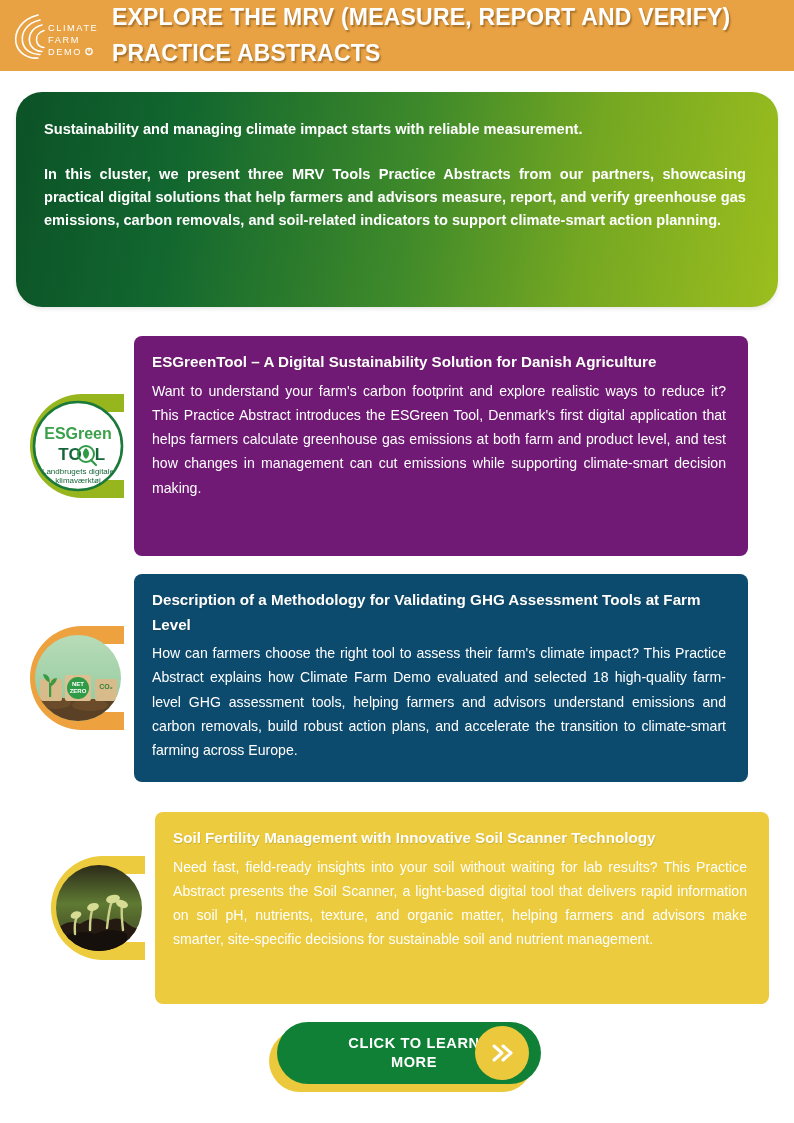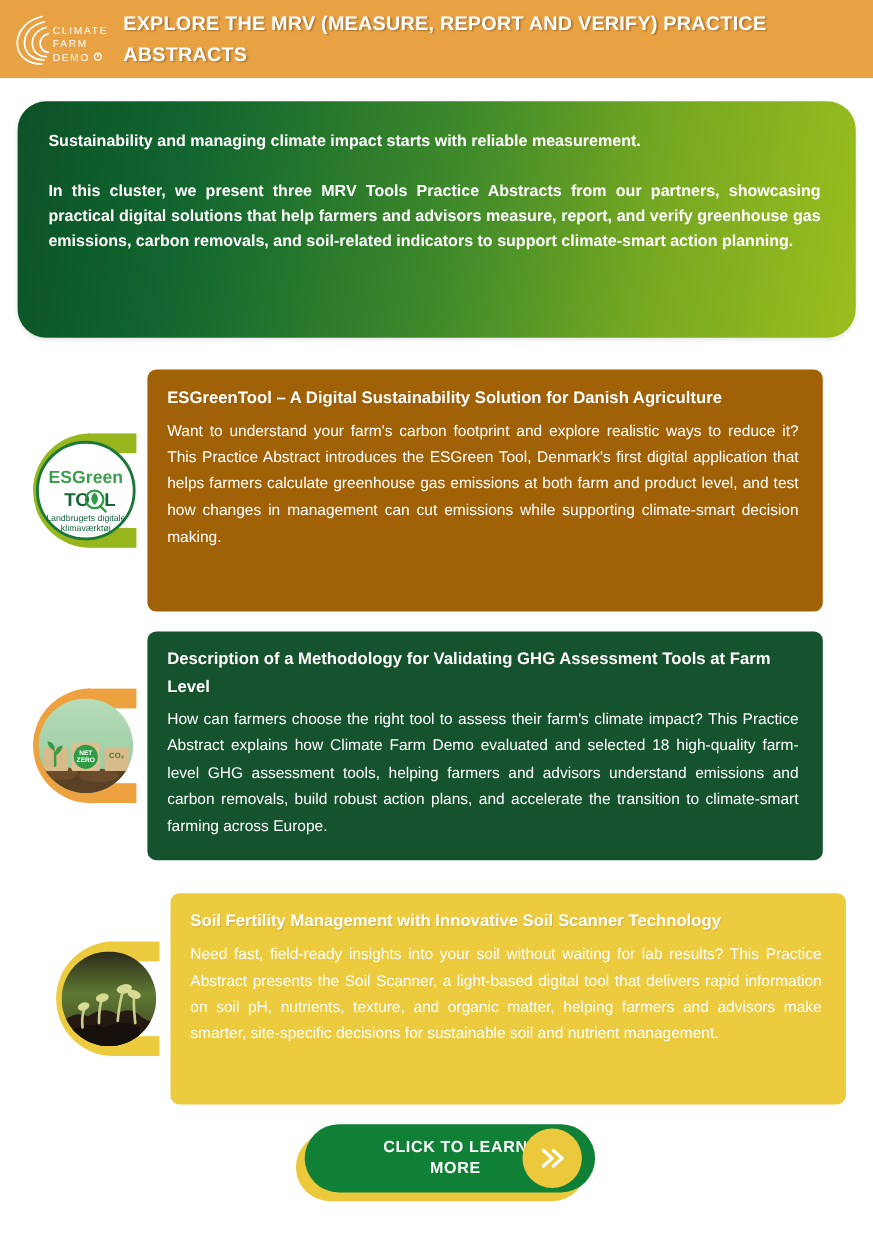--- a/index.html
+++ b/index.html
@@ -17,21 +17,21 @@
     background:#e8a244;
     display:flex; align-items:center;
   }
   .logo-wrap {
     width: 112px; height: 71px;
     display:flex; align-items:center; justify-content:center;
     flex: 0 0 112px;
   }
   .logo-svg { display:block; }
   .header-title {
-    color:#ffffff; font-size:18px; font-weight:bold; line-height:1.55;
+    color:#ffffff; font-size:23px; font-weight:bold; line-height:1.55;
     letter-spacing:0.2px;
     text-shadow: 1.5px 1.5px 1.6px rgba(90,55,10,0.45);
     text-transform: uppercase;
     max-width: 620px;
   }
 
   
   .intro {
     position:absolute; left:16px; top:92px; width:762px; height:215px;
     border-radius: 26px;
@@ -56,22 +56,22 @@
     display:flex; align-items:center; justify-content:center;
   }
   .badge svg { display:block; }
 
   .card {
     position:absolute; left:134px; width:614px; height:100%;
     border-radius: 8px;
     padding: 14px 22px 14px 18px;
     color:#ffffff;
   }
-  .card.c1 { background:#a16207; }
-  .card.c2 { background:#14532d; }
+  .card.c1 { background:#701a75; }
+  .card.c2 { background:#0c4a6e; }
   .card.c3 { background:#eccb3e; }
 
   .card h2 {
     font-size:15.2px; font-weight:bold; line-height:1.62;
     color:#ffffff; margin-bottom:4px;
     text-shadow: 0.6px 0.6px 0.9px rgba(60,50,10,0.18);
   }
   .card p {
     font-size:14.1px; line-height:1.72; color:#ffffff;
     text-align: justify; text-justify: inter-word;

